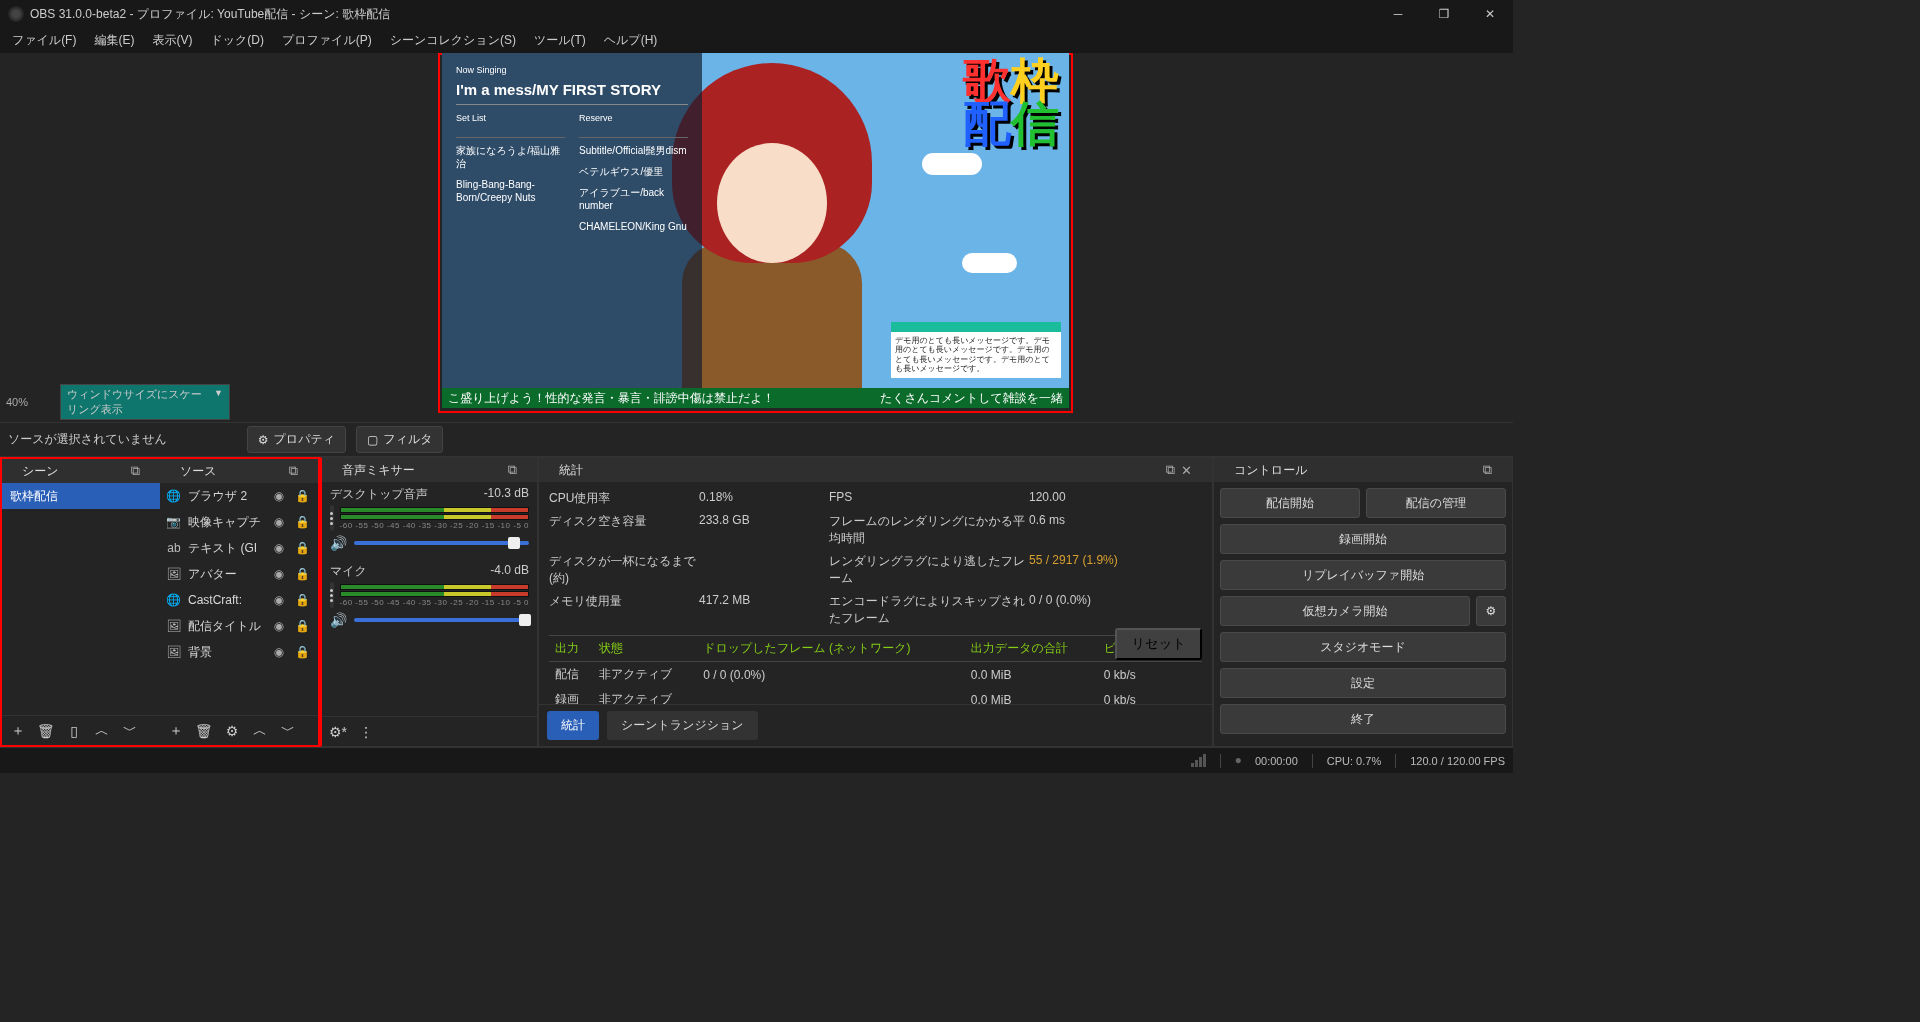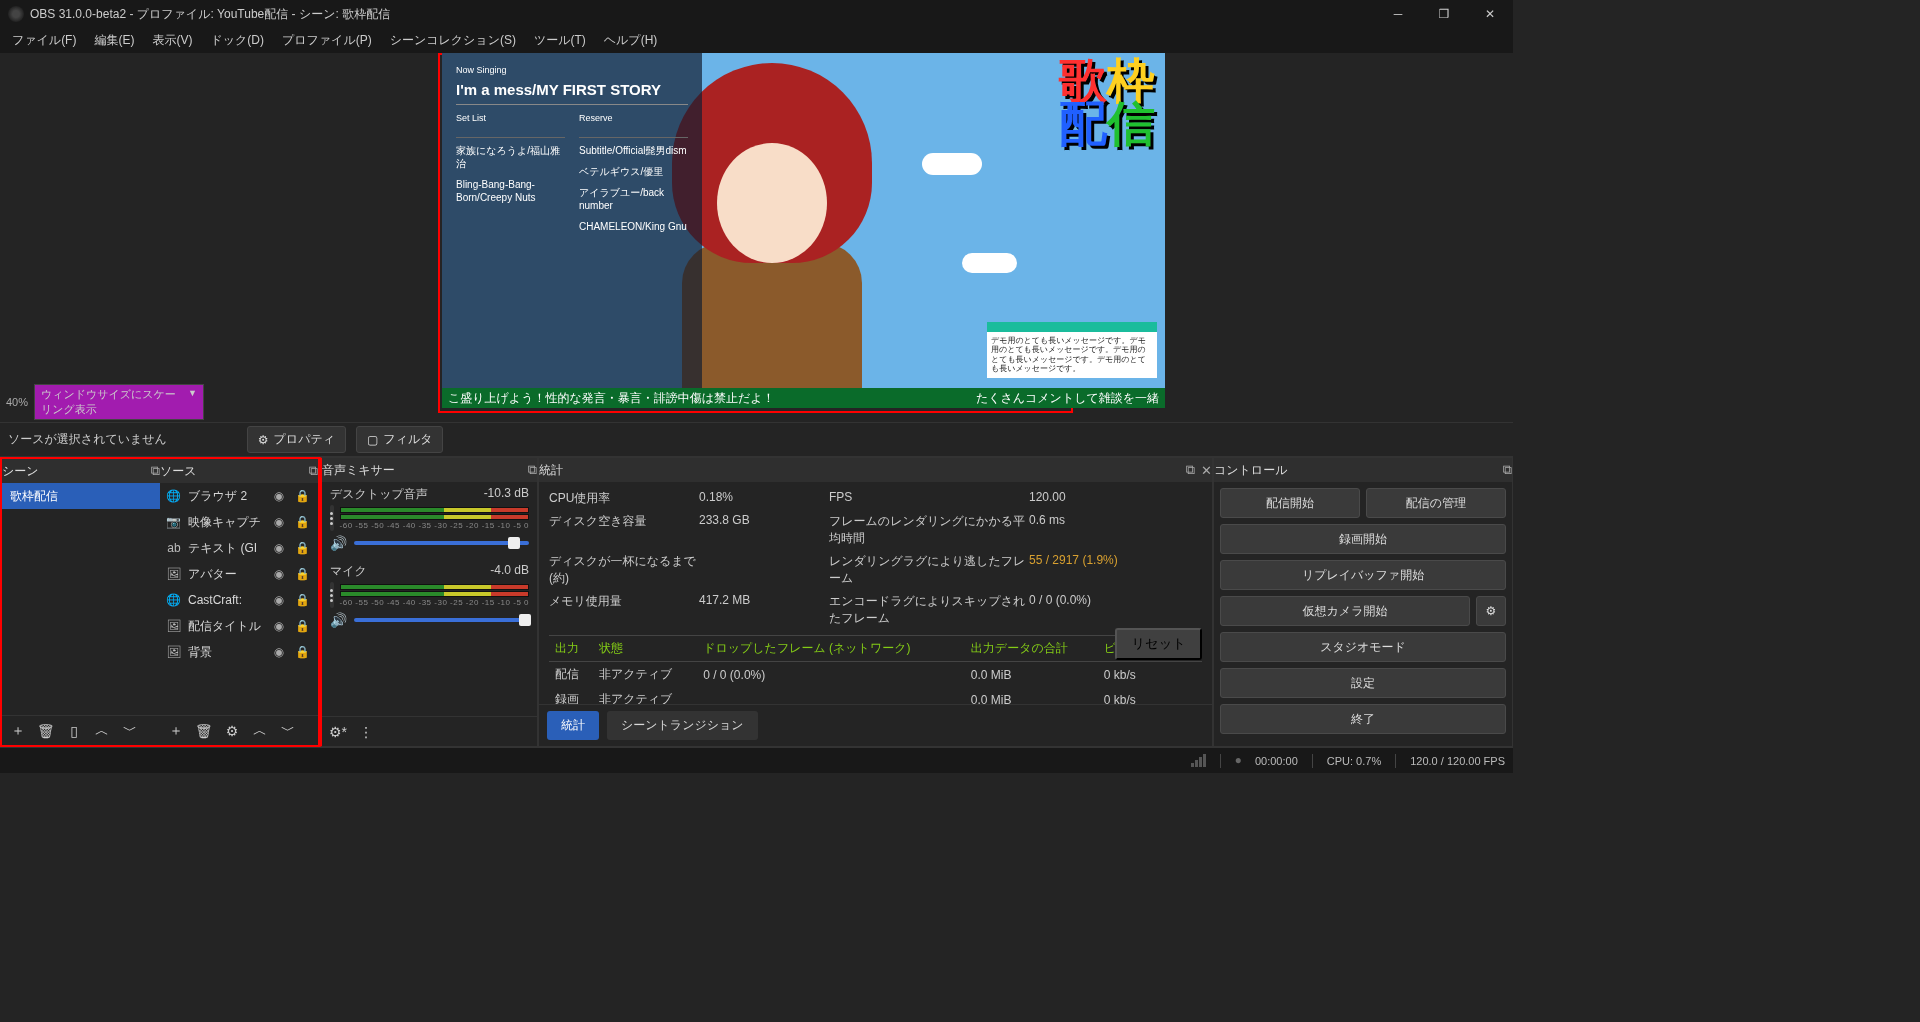--- a/index.html
+++ b/index.html
@@ -11,21 +11,21 @@
 .titlebar .title { flex: 1; font-size: 12px; }
 .titlebar .winbtn { width: 46px; height: 28px; display: flex; align-items: center; justify-content: center; color: #ccc; }
 
 
 .menubar { height: 25px; background: #181818; display: flex; align-items: center; padding: 0 4px; gap: 2px; color: #ccc; font-size: 12px; }
 .menubar .item { padding: 3px 8px; }
 
 
 .preview-area { height: 370px; background: #242424; position: relative; border-bottom: 1px solid #333; }
 .hi-box { position: absolute; border: 2px solid #ff0000; }
-.preview-canvas { position: absolute; left: 442px; top: 0; width: 723px; height: 355px; background: #6bb4e8; overflow: hidden; }
+.preview-canvas { position: absolute; left: 442px; top: 0; width: 627px; height: 355px; background: #6bb4e8; overflow: hidden; }
 
 
 .preview-left { position: absolute; left: 0; top: 0; width: 260px; height: 340px; background: rgba(20,30,50,0.7); color: #fff; padding: 12px 14px; font-family: "Georgia", serif; }
 .preview-left .ns { font-size: 9px; margin-bottom: 6px; }
 .preview-left .songtitle { font-size: 15px; font-weight: bold; border-bottom: 1px solid #888; padding-bottom: 6px; margin-bottom: 8px; }
 .preview-left .cols { display: flex; gap: 14px; font-size: 10px; }
 .preview-left .col h6 { font-size: 9px; font-weight: normal; border-bottom: 1px solid #666; margin-bottom: 6px; padding-bottom: 14px; }
 .preview-left .col div { margin-bottom: 8px; line-height: 1.3; }
 .cloud { position: absolute; background: #fff; border-radius: 50px; }
 .avatar { position: absolute; left: 200px; top: 10px; width: 260px; height: 330px; }
@@ -36,32 +36,32 @@
 .overlay-logo .l1 { color: #ff3030; }
 .overlay-logo .l1b { color: #ffd020; }
 .overlay-logo .l2 { color: #2060ff; }
 .overlay-logo .l2b { color: #20c030; }
 .comment-box { position: absolute; right: 8px; bottom: 30px; width: 170px; background: #fff; color: #222; font-size: 8px; padding: 4px; border-top: 10px solid #1abc9c; line-height: 1.2; }
 .ticker { position: absolute; left: 0; bottom: 0; width: 100%; height: 20px; background: #0a6b2a; color: #fff; font-size: 12px; display: flex; align-items: center; padding: 0 6px; white-space: nowrap; overflow: hidden; }
 .ticker .t2 { margin-left: auto; }
 
 
 .zoombar { position: absolute; left: 6px; bottom: 2px; display: flex; align-items: center; gap: 6px; font-size: 11px; color: #aaa; justify-content: center; }
-.zoom-select { background: #a21caf; border: 1px solid #444; color: #ccc; padding: 2px 22px 2px 6px; font-size: 11px; position: relative; width: 170px; }
+.zoom-select { background: #0f766e; border: 1px solid #444; color: #ccc; padding: 2px 22px 2px 6px; font-size: 11px; position: relative; width: 170px; margin-left: 26px; }
 .zoom-select::after { content: "▼"; position: absolute; right: 6px; top: 3px; font-size: 9px; }
 
 
 .sourceinfo { height: 34px; background: #242424; display: flex; align-items: center; padding: 0 8px; gap: 10px; border-bottom: 1px solid #333; }
 .sourceinfo .msg { flex: 0 0 auto; color: #ccc; font-size: 12px; margin-right: auto; }
 .btn { background: #333; border: 1px solid #444; color: #ddd; padding: 4px 10px; font-size: 12px; display: inline-flex; align-items: center; gap: 5px; border-radius: 3px; }
 
 
 .docks { display: flex; height: 290px; }
 .dock { background: #242424; border: 1px solid #333; display: flex; flex-direction: column; position: relative; }
-.dock-header { height: 24px; background: #2f2f2f; display: flex; align-items: center; padding: 0 0; font-size: 12px; color: #ddd; }
+.dock-header { height: 24px; background: #2f2f2f; display: flex; align-items: center; padding: 0 20px; font-size: 12px; color: #ddd; }
 .dock-header .sp { flex: 1; }
 .dock-header .hicon { margin-left: 6px; color: #aaa; font-size: 13px; }
 .dock-body { flex: 1; overflow: hidden; position: relative; }
 .dock-foot { height: 30px; background: #242424; border-top: 1px solid #333; display: flex; align-items: center; padding: 0 4px; gap: 4px; }
 .toolbtn { width: 24px; height: 24px; display: flex; align-items: center; justify-content: center; color: #ccc; font-size: 14px; }
 
 
 .scene-item { height: 26px; display: flex; align-items: center; padding: 0 8px; font-size: 12px; }
 .scene-item.sel { background: #2a5fb8; color: #fff; }
 

